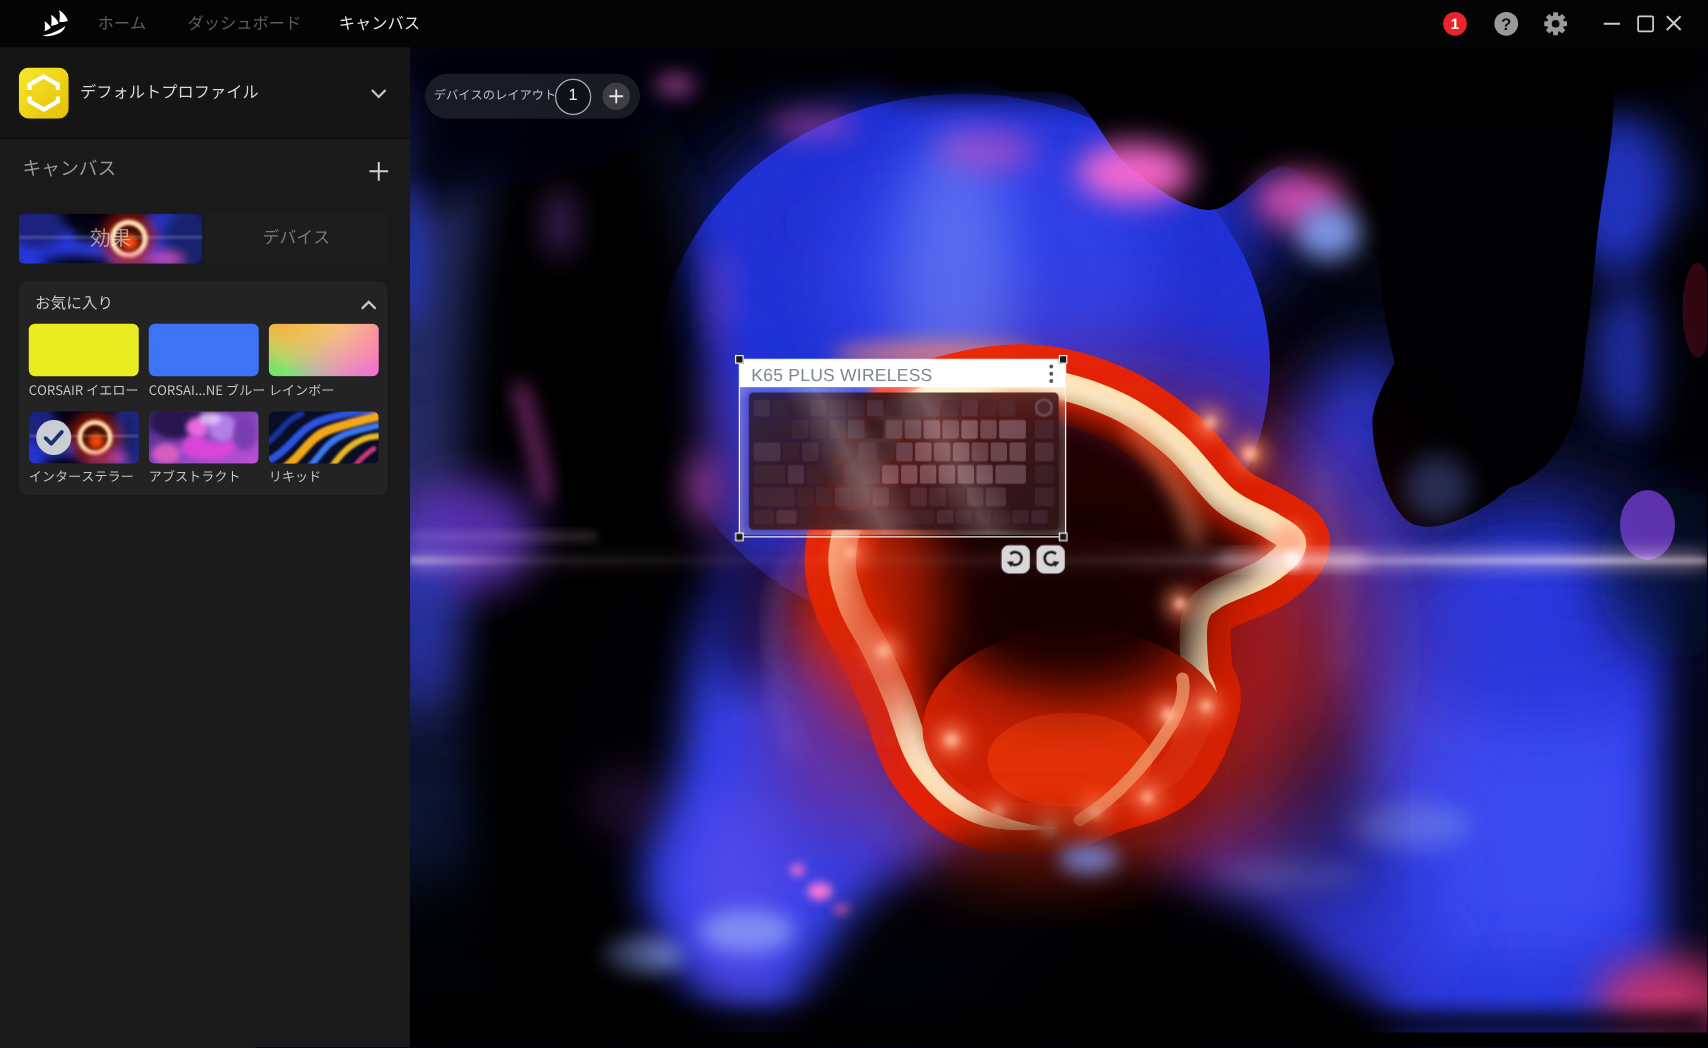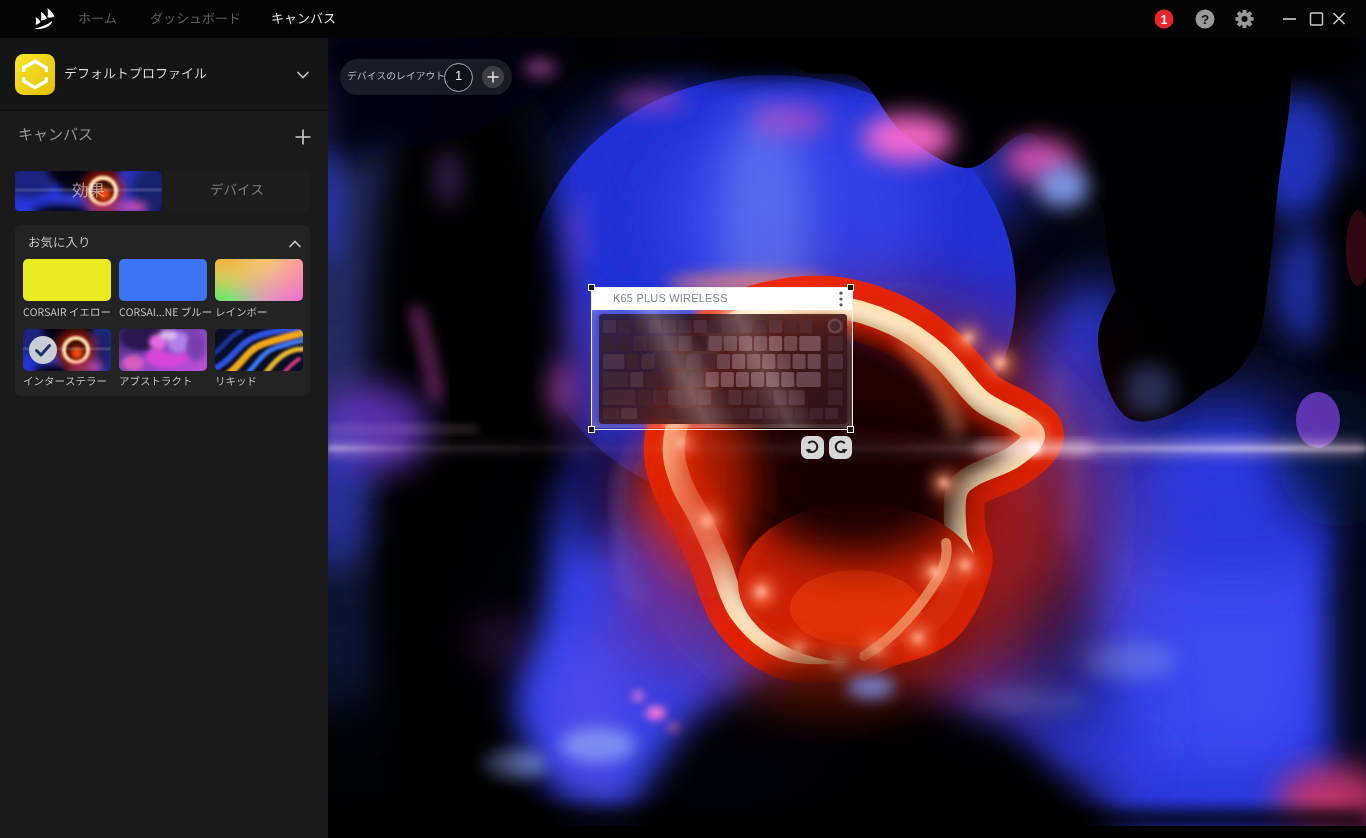--- a/index.html
+++ b/index.html
@@ -193,21 +193,21 @@
     <div class="abs" style="left:104px;top:3.5px;width:29px;height:29px;border-radius:50%;border:1.5px solid #a8adb8;background:rgba(10,10,14,.55)"></div>
     <div class="abs" style="left:104px;top:9px;width:29px;text-align:center;font-size:13px;color:#eee">1</div>
     <div class="abs" style="left:142px;top:7px;width:22px;height:22px;border-radius:50%;background:#3e3e44"></div>
     <svg class="abs" style="left:142px;top:7px" width="22" height="22">
         <path d="M11,5.5 V16.5 M5.5,11 H16.5" stroke="#e8e8e8" stroke-width="1.5"></path>
       </svg>
   </div>
 
   <div class="abs" style="left:263px;top:249px;width:262px;height:143px;border:1.5px solid #f0f0f0;background:transparent">
     <div class="abs" style="left:0;top:0;width:100%;height:22px;background:#fff">
-      <div class="abs" style="left:21px;top:4px;font-size:11px;color:#7d8694;letter-spacing:.2px">K65 PLUS WIRELESS</div>
+      <div class="abs" style="left:9px;top:4px;font-size:14px;color:#7d8694;letter-spacing:.2px">K65 PLUS WIRELESS</div>
       <svg width="4" height="16" style="position:absolute;right:9px;top:3px">
           <g fill="#555">
             <circle cx="2" cy="2.2" r="1.6"></circle>
             <circle cx="2" cy="8" r="1.6"></circle>
             <circle cx="2" cy="13.8" r="1.6"></circle>
           </g>
         </svg>
     </div>
     <div class="abs" style="left:0;top:22px;width:100%;height:118px;background:rgba(255,240,238,.08);backdrop-filter:blur(4px) brightness(1.08) saturate(.95);box-shadow:inset 0 0 13px rgba(255,255,255,.34)">
       <svg width="248" height="110" style="position:absolute;left:7px;top:4px">

